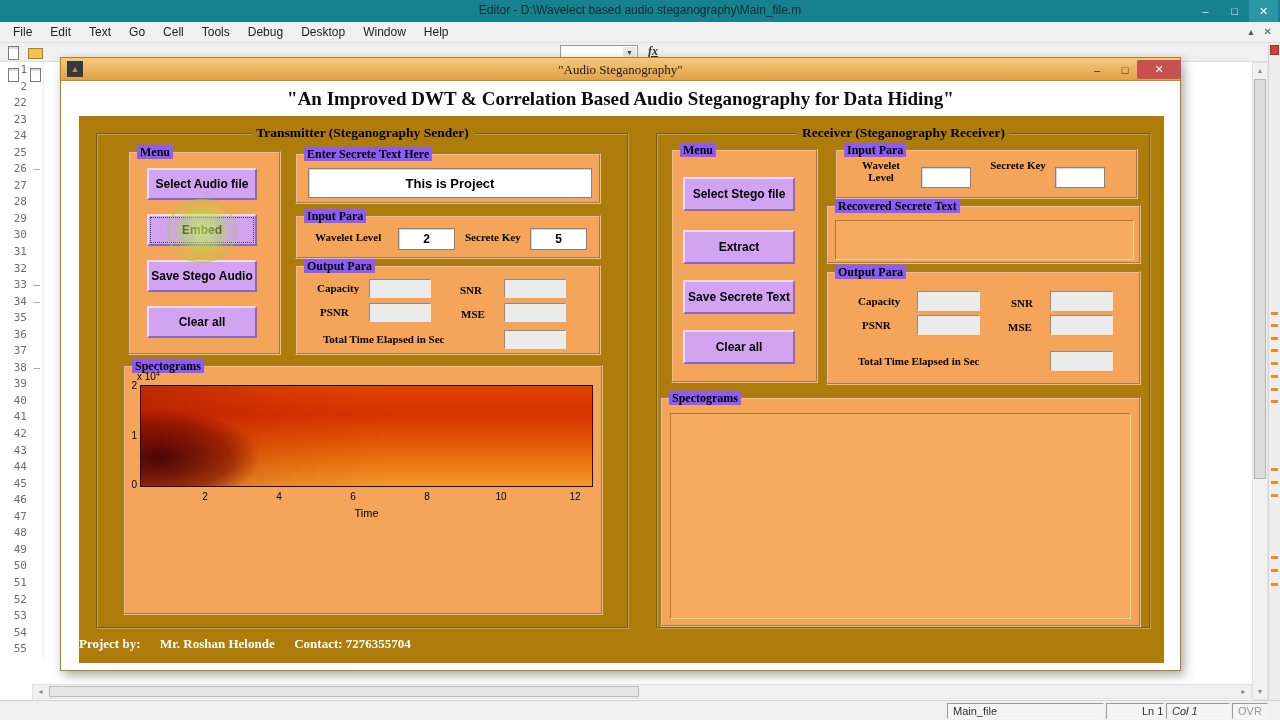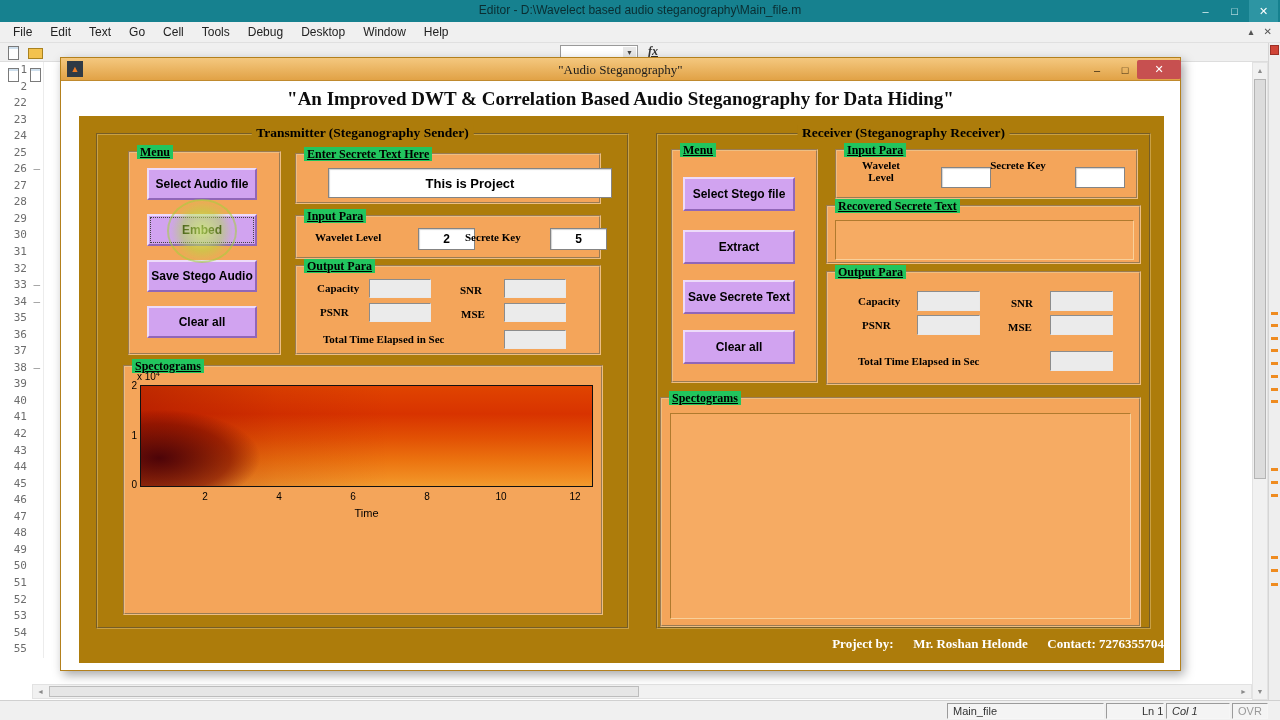--- a/index.html
+++ b/index.html
@@ -62,48 +62,48 @@
   .fig-ctl { position:absolute; top:2px; width:28px; height:19px; display:flex; align-items:center; justify-content:center; font-size:11px; color:#3a2a10; }
   .fig-min { left:1022px; } .fig-max { left:1050px; }
   .fig-close { left:1076px; width:44px; background:#c75050; color:#fff; border-radius:2px; }
   .fig-client { position:absolute; left:0; top:23px; width:1119px; height:589px; background:#fff; }
   .heading { position:absolute; left:0; top:7px; width:100%; text-align:center; font:bold 19px "Liberation Serif",serif; color:#0d0d0d; }
   .brown { position:absolute; left:18px; top:35px; width:1085px; height:547px; background:#ad7c0b; }
 
   .panel-outer { position:absolute; border:2px groove #c9a044; }
   .panel-orange { position:absolute; background:#f4a55a; border:2px groove #edbe83; }
   .ptitle-outer { position:absolute; top:-10px; left:50%; transform:translateX(-50%); background:#ad7c0b; padding:0 5px; font:bold 13.5px "Liberation Serif",serif; color:#000; white-space:nowrap; line-height:15px; }
-  .ptitle { position:absolute; top:-8px; left:7px; background:#22c55e; padding:0 3px; font:bold 12px "Liberation Serif",serif; color:#000; white-space:nowrap; line-height:14px;text-decoration:underline; }
+  .ptitle { position:absolute; top:-8px; left:7px; background:#8b5cf6; padding:0 3px; font:bold 12px "Liberation Serif",serif; color:#000; white-space:nowrap; line-height:14px; }
 
   .vbtn { position:absolute; background:#d1a3f0; border:2px solid; border-color:#eddbfa #9166b8 #9166b8 #eddbfa; font:bold 12px "Liberation Sans",sans-serif; display:flex; align-items:center; justify-content:center; color:#000; text-align:center; }
   .vbtn.embed { outline:1px dotted #444; outline-offset:-4px; }
   .cursor-glow { position:absolute; left:37px; top:46px; width:70px; height:64px; border-radius:50%; pointer-events:none; z-index:5;
     background:radial-gradient(circle, rgba(205,245,100,0.75) 0%, rgba(170,225,60,0.45) 45%, rgba(170,225,60,0.12) 65%, rgba(170,225,60,0) 75%);
     border:2px solid rgba(160,210,60,0.55); }
 
-  .ebox { position:absolute; background:#ffffff; border:1px solid #848484; box-shadow:inset 1px 1px 1px rgba(0,0,0,0.18); font:bold 12px "Liberation Sans",sans-serif; display:flex; align-items:center; justify-content:center; color:#000;margin-left:20px; }
+  .ebox { position:absolute; background:#ffffff; border:1px solid #848484; box-shadow:inset 1px 1px 1px rgba(0,0,0,0.18); font:bold 12px "Liberation Sans",sans-serif; display:flex; align-items:center; justify-content:center; color:#000; }
   .obox { position:absolute; background:#ebebeb; border:1px solid; border-color:#8c8c8c #e9e9e9 #e9e9e9 #8c8c8c; font:11px "Liberation Sans",sans-serif; display:flex; align-items:center; justify-content:center; }
   .sunken-orange { position:absolute; background:#f6ab63; border:1px solid; border-color:#b07a2e #f8d09a #f8d09a #b07a2e; }
 
   .flabel { position:absolute; font:bold 11px "Liberation Serif",serif; color:#000; white-space:nowrap; }
   .flabel.wrap2 { white-space:normal; text-align:center; line-height:12px; }
 
   .axes { position:absolute; left:15px; top:18px; width:453px; height:102px; border:1px solid #111;
     background:
       radial-gradient(ellipse 130px 62px at 18px 72%, rgba(70,0,8,0.95) 0%, rgba(110,5,0,0.55) 55%, rgba(110,5,0,0) 78%),
       linear-gradient(to right, rgba(150,10,0,0.45) 0%, rgba(150,10,0,0.12) 30%, rgba(150,10,0,0) 55%),
       linear-gradient(to bottom, #e04400 0%, #d83300 28%, #e25104 52%, #ec7410 75%, #f18d22 92%, #f29b2f 100%); }
   .tick { position:absolute; font:10px "Liberation Sans",sans-serif; color:#000; }
   .ytick { width:10px; text-align:right; left:2px; }
   .xtick { width:16px; text-align:center; top:124px; }
   .yexp { position:absolute; left:12px; top:3px; font:10px "Liberation Sans",sans-serif; color:#000; }
   .yexp sup { font-size:7px; }
   .xlabel { position:absolute; left:15px; top:140px; width:453px; text-align:center; font:11px "Liberation Sans",sans-serif; color:#000; }
 
-  .footer-text { position:absolute; left:0; top:520px; width:100%; text-align:right; font:bold 13px "Liberation Serif",serif; color:#ffffff; white-space:pre; }
+  .footer-text { position:absolute; left:0; top:520px; width:100%; text-align:left; font:bold 13px "Liberation Serif",serif; color:#ffffff; white-space:pre; }
 </style>
 </head>
 <body>
 
 <div class="screen">
 
   <div class="e-titlebar">
     <div class="e-title">Editor - D:\Wavelect based audio steganography\Main_file.m</div>
     <div class="e-controls">
       <div class="e-ctl">–</div>

